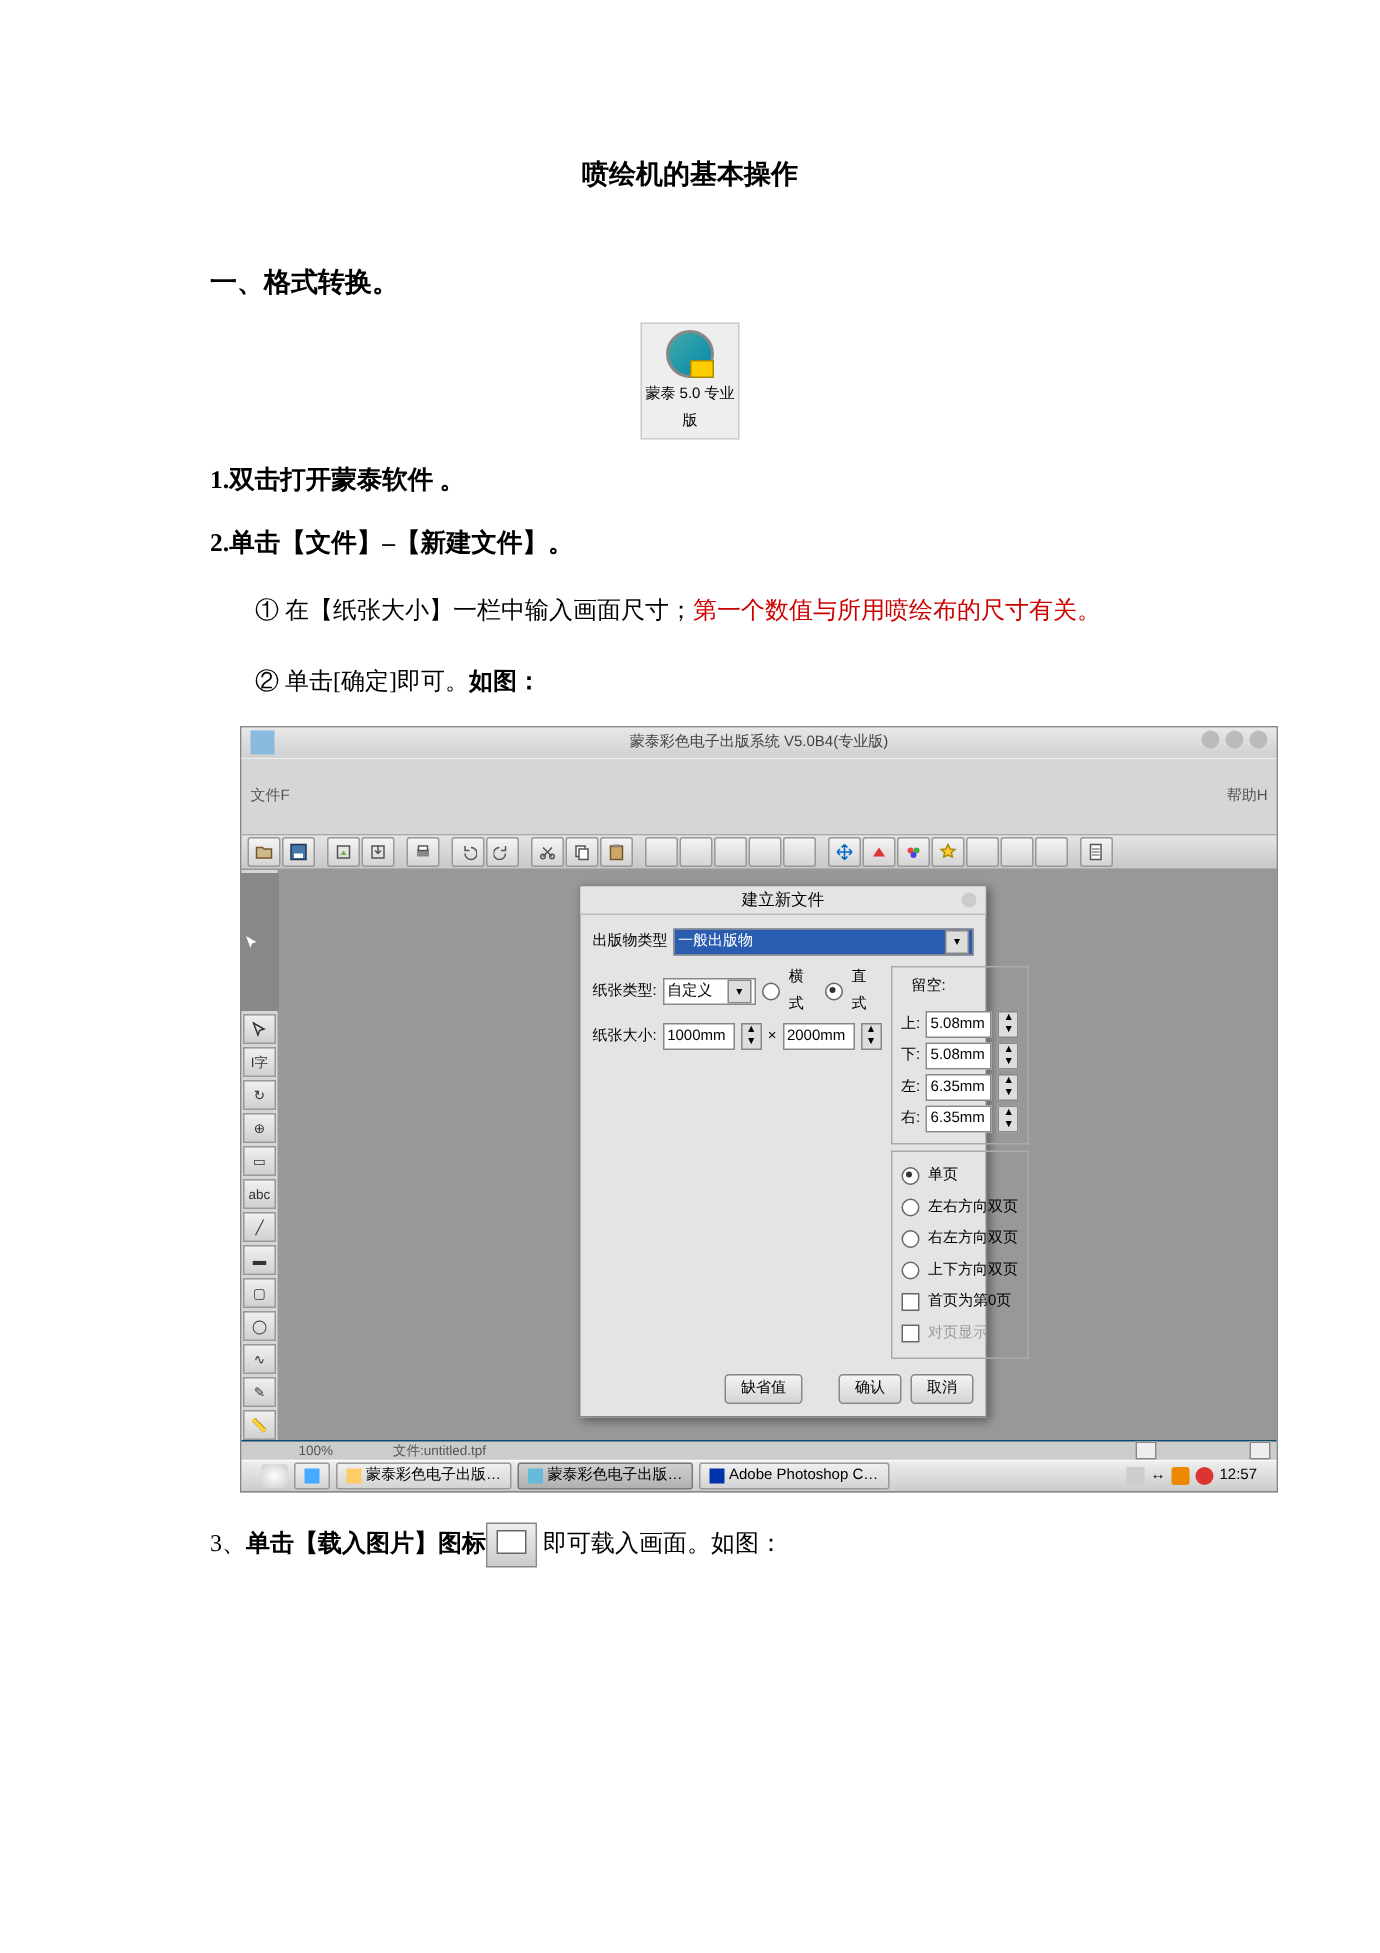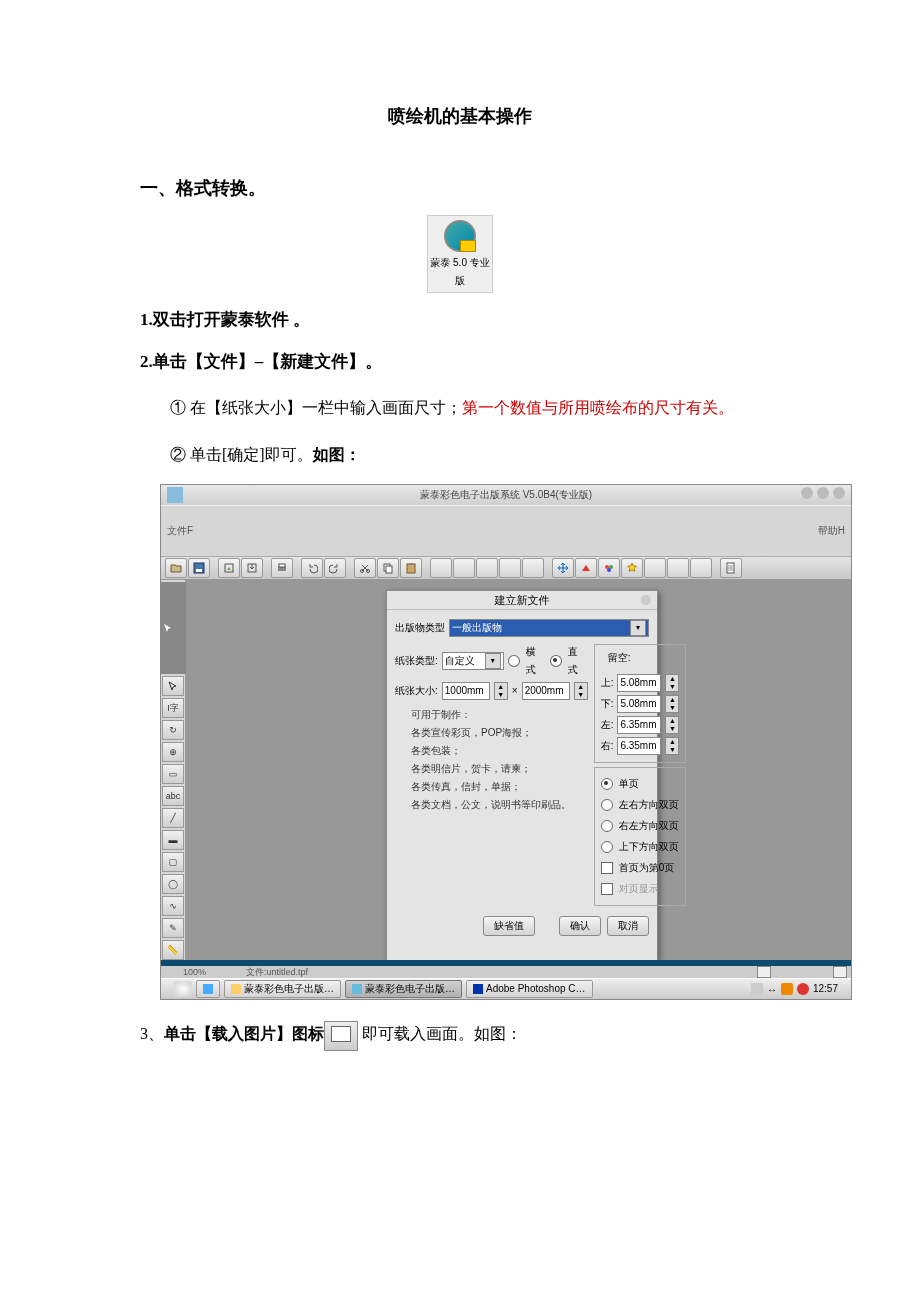--- a/index.html
+++ b/index.html
@@ -189,21 +189,21 @@
     position: relative;
   }
   .dlg-title .dot {
     position: absolute;
     right: 6px; top: 4px;
     width: 10px; height: 10px;
     border-radius: 50%;
     background: #ccc;
   }
   .dlg-body {
-    padding: 6px 8px 24px 8px;
+    padding: 6px 8px 8px 8px;
   }
   .row { display: flex; align-items: center; gap: 4px; margin: 3px 0; }
   .lbl { white-space: nowrap; }
   .sel {
     height: 16px;
     background: #fff;
     border: 1px solid #888;
     flex: 1;
     font-size: 10px;
     padding: 0 2px;
@@ -306,26 +306,26 @@
     gap: 6px;
   }
   .layout-cols .left { flex: 1; }
   .layout-cols .right { width: 98px; }
   .disabled { color: #999; }
 
   
   .statusbar {
     height: 12px;
     background: #ccc;
-    border-top: 6px solid #0c4a6e;
+    border-top: 1px solid #0c4a6e;
     font-size: 9px;
     color: #555;
     display: flex;
     align-items: center;
-    padding: 0 2px;
+    padding: 0 18px;
     position: relative;
   }
   .statusbar .sbox {
     position: absolute;
     right: 4px; top: 0;
     width: 12px; height: 10px;
     border: 1px solid #888;
     background: #eee;
   }
   .statusbar .sbox2 {
@@ -612,28 +612,20 @@
                     <span>▼</span>
                   </span>
                 <span>×</span>
                 <span class="inp">2000mm</span>
                 <span class="spin">
                     <span>▲</span>
                     <span>▼</span>
                   </span>
               </div>
 
-              <div class="usable">
-                <div>可用于制作：</div>
-                <div>各类宣传彩页，POP海报；</div>
-                <div>各类包装；</div>
-                <div>各类明信片，贺卡，请柬；</div>
-                <div>各类传真，信封，单据；</div>
-                <div>各类文档，公文，说明书等印刷品。</div>
-              </div>
             </div>
 
             <div class="right">
               <div class="group">
                 <div class="group-title">留空:</div>
                 <div class="row">
                     <span class="lbl">上:</span>
                     <span class="inp" style="width:38px">5.08mm</span>
                     <span class="spin">
                       <span>▲</span>

